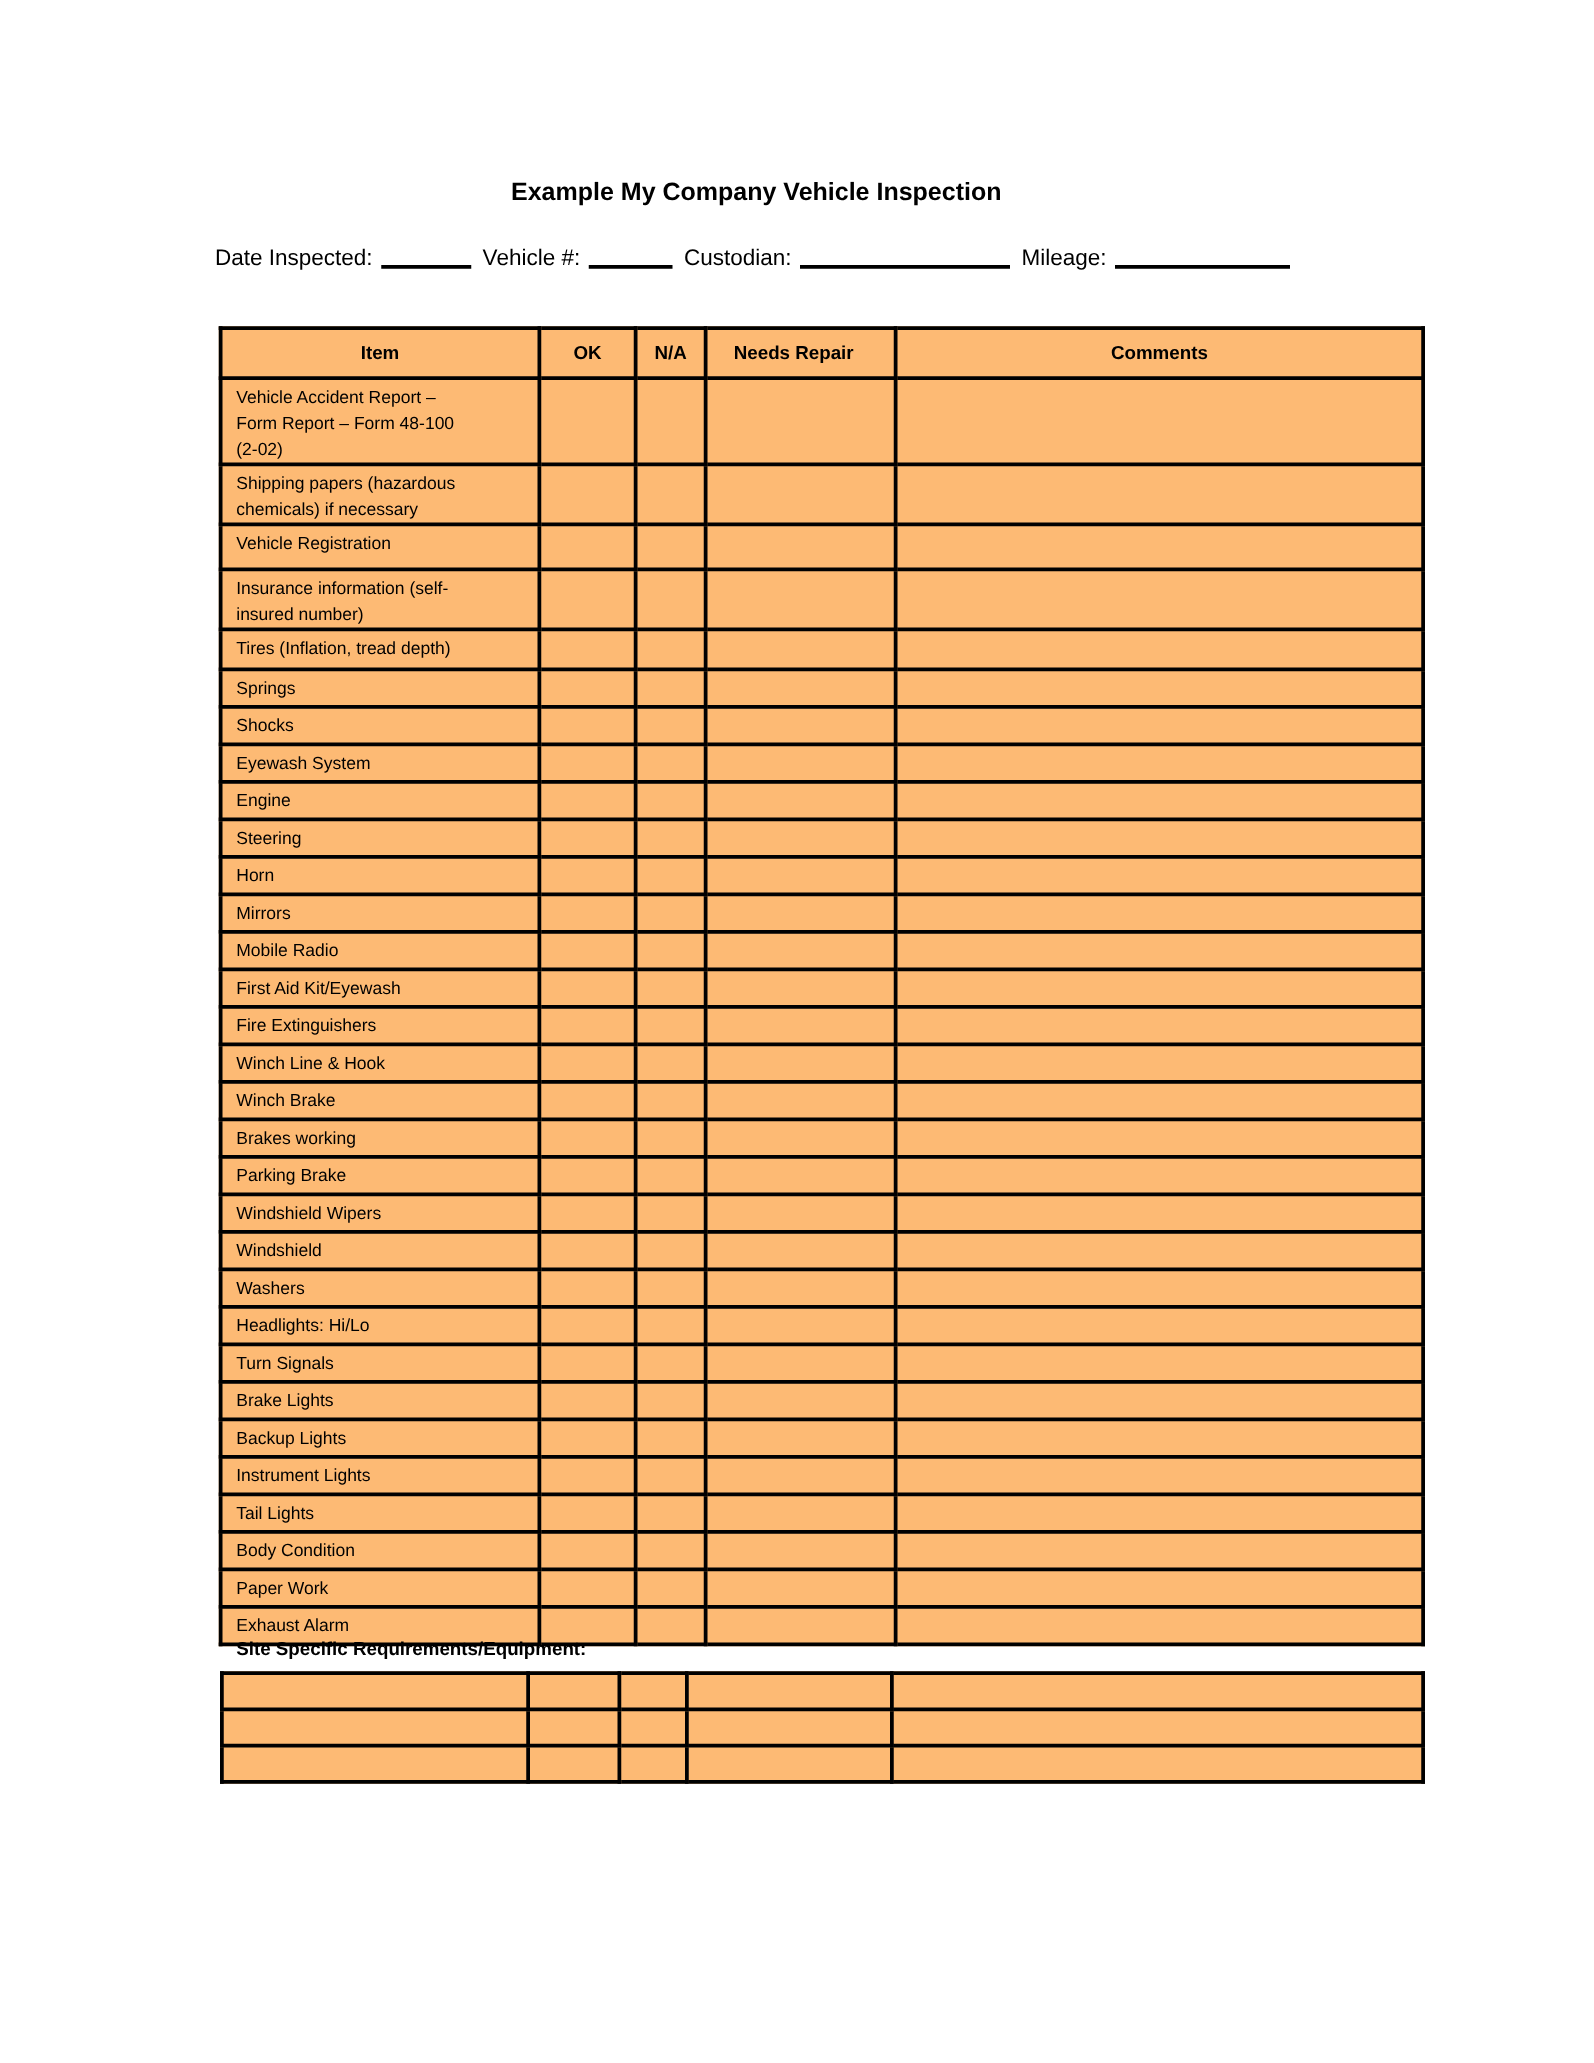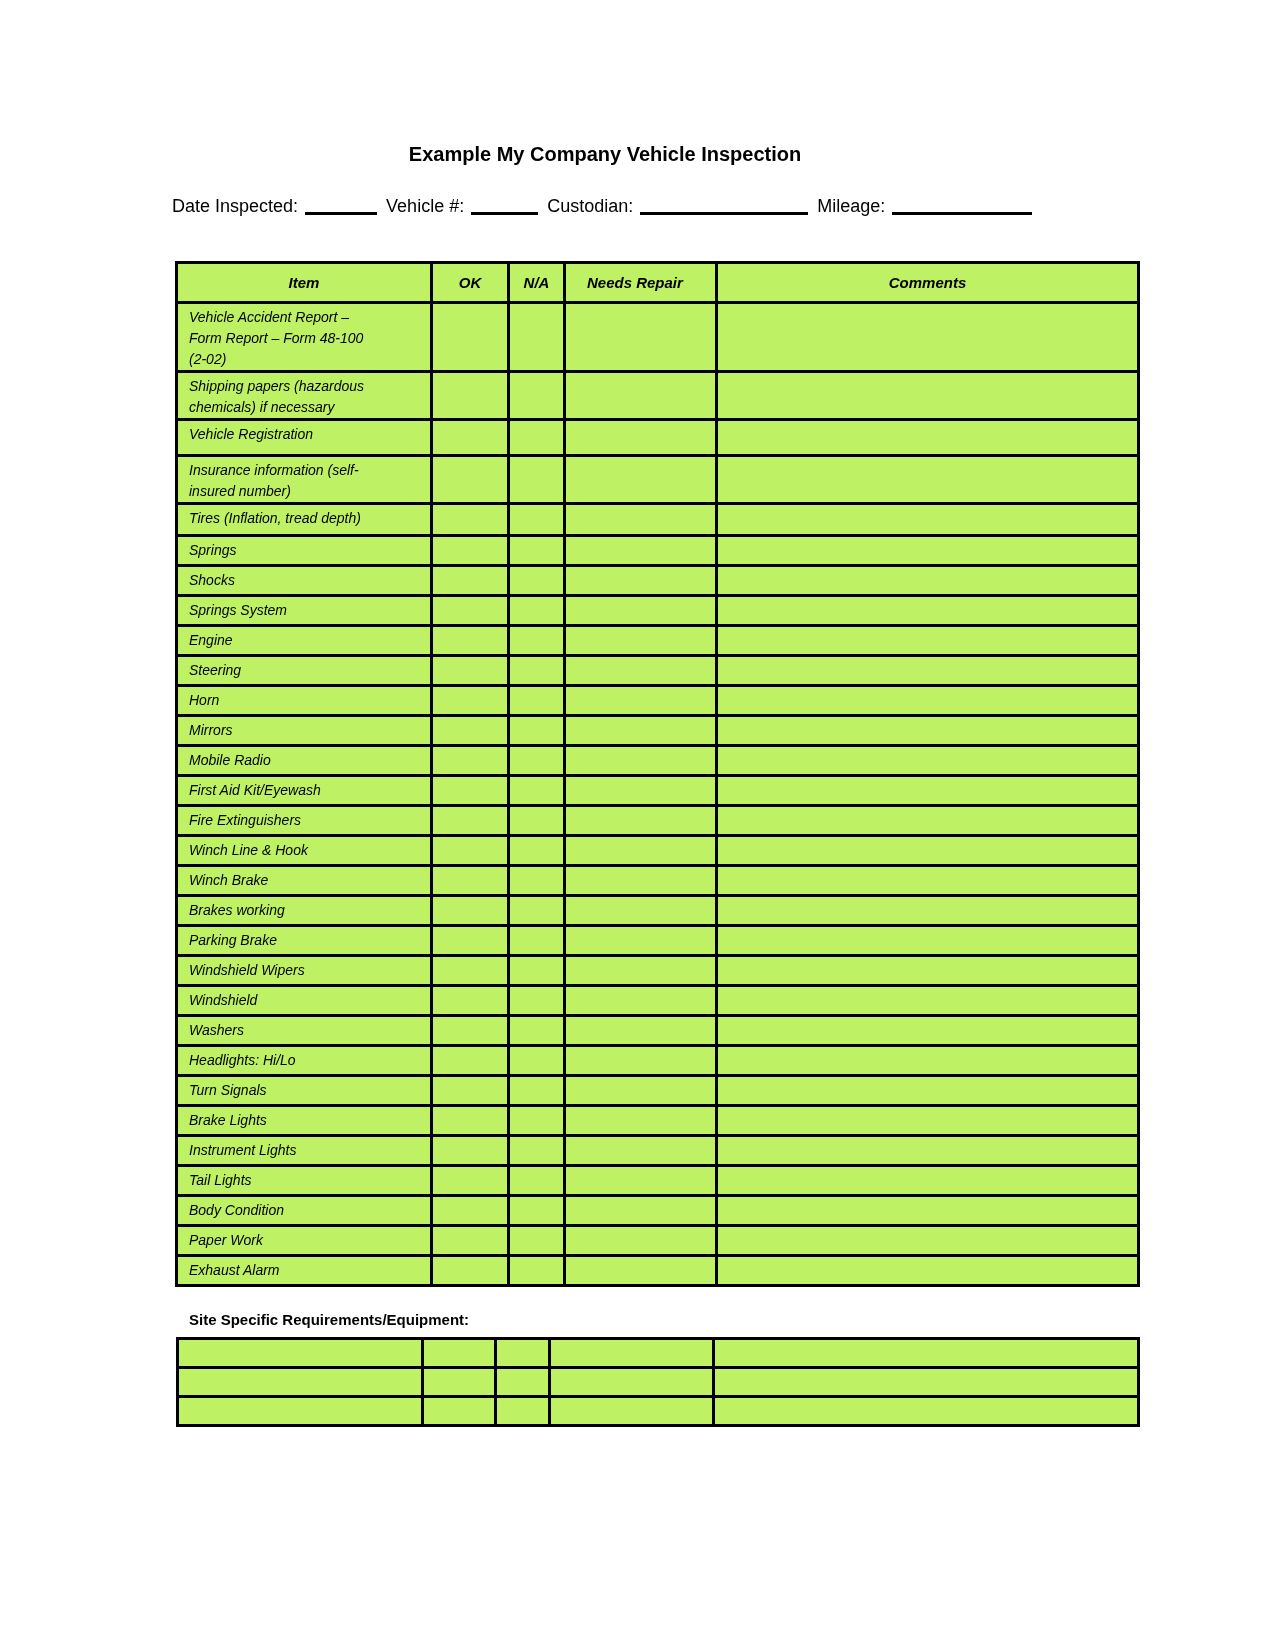--- a/index.html
+++ b/index.html
@@ -39,22 +39,21 @@
   }
   .w72{width:72px;}
   .w67{width:67px;}
   .w168{width:168px;}
   .w140{width:140px;}
 
   table{
     position:absolute;
     border-collapse:collapse;
     table-layout:fixed;
-    background:#bef264;
-    font-style:italic;
+    background:#fdba74;
   }
   .main-table{ top:261px; left:175px; width:962px; }
   .site-table{ top:1337px; left:176px; width:961px; }
   th,td{ border:3px solid #000; padding:0; overflow:hidden; }
   th{
     font-size:15px;
     font-weight:bold;
     text-align:center;
     vertical-align:middle;
     height:37px;
@@ -156,21 +155,21 @@
           <td></td>
         </tr>
     <tr class="h-1line">
           <td class="item">Shocks</td>
           <td></td>
           <td></td>
           <td></td>
           <td></td>
         </tr>
     <tr class="h-1line">
-          <td class="item">Springs System</td>
+          <td class="item">Eyewash System</td>
           <td></td>
           <td></td>
           <td></td>
           <td></td>
         </tr>
     <tr class="h-1line">
           <td class="item">Engine</td>
           <td></td>
           <td></td>
           <td></td>
@@ -276,20 +275,27 @@
         </tr>
     <tr class="h-1line">
           <td class="item">Turn Signals</td>
           <td></td>
           <td></td>
           <td></td>
           <td></td>
         </tr>
     <tr class="h-1line">
           <td class="item">Brake Lights</td>
+          <td></td>
+          <td></td>
+          <td></td>
+          <td></td>
+        </tr>
+    <tr class="h-1line">
+          <td class="item">Backup Lights</td>
           <td></td>
           <td></td>
           <td></td>
           <td></td>
         </tr>
     <tr class="h-1line">
           <td class="item">Instrument Lights</td>
           <td></td>
           <td></td>
           <td></td>

